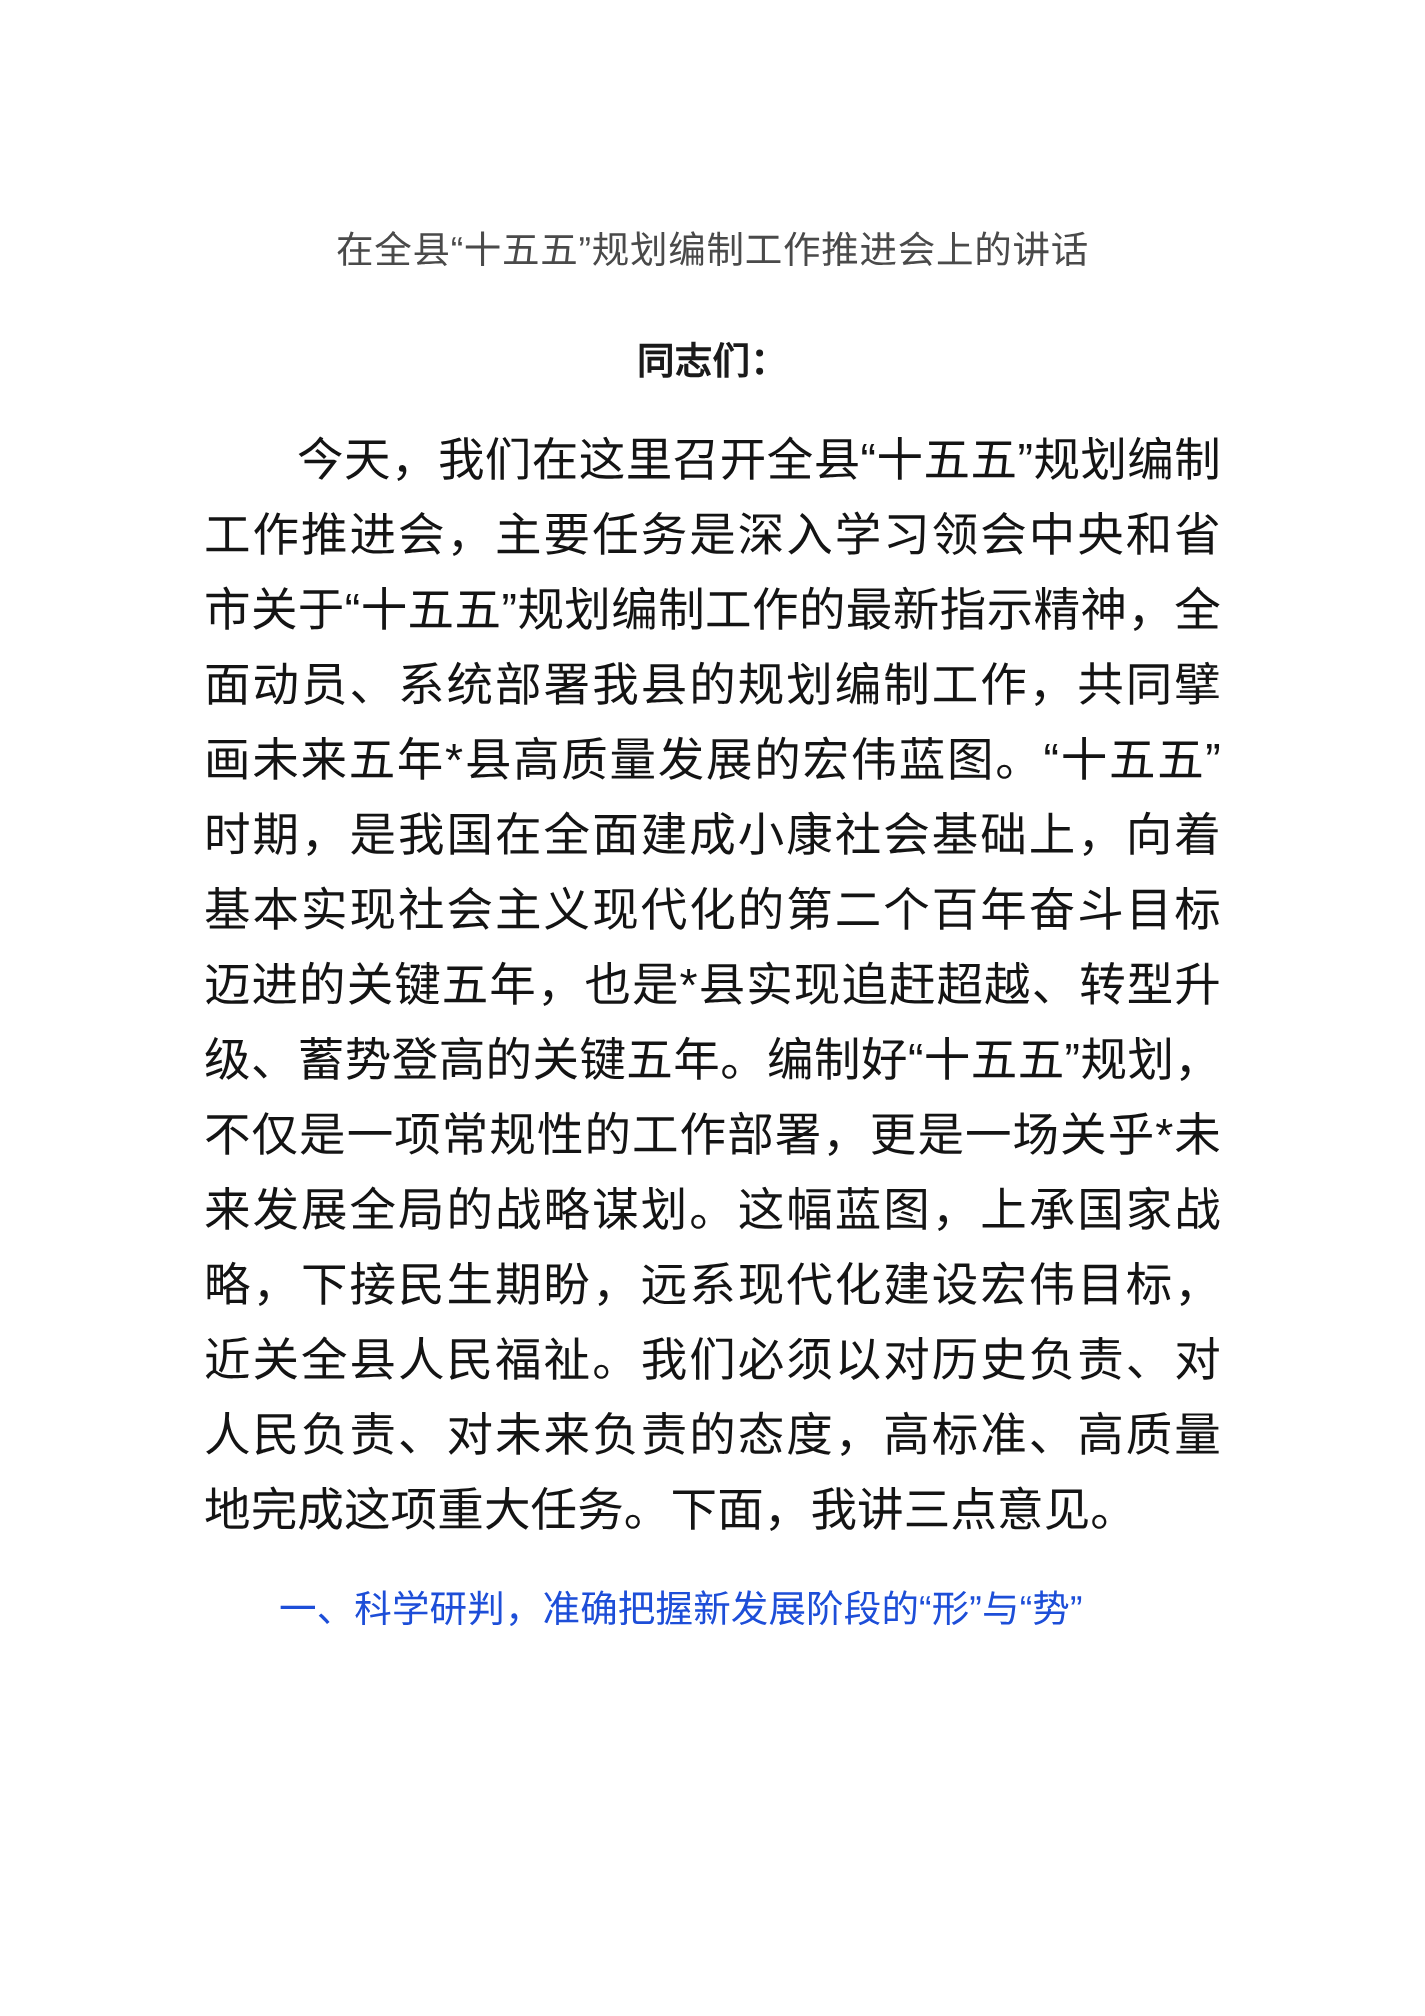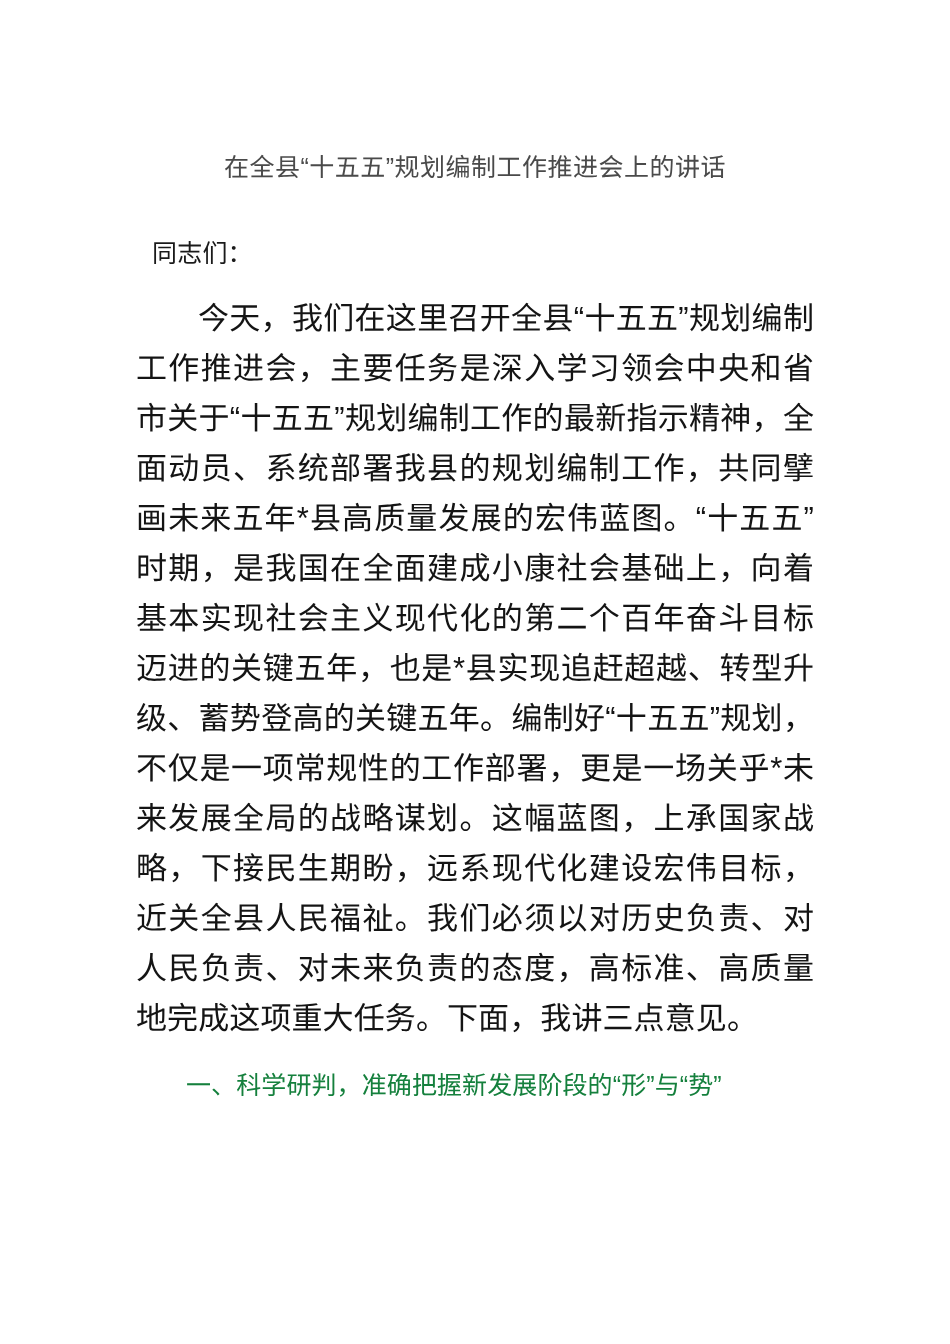--- a/index.html
+++ b/index.html
@@ -39,28 +39,29 @@
     color: #4a4a4a;
     text-align: center;
     line-height: 38px;
     letter-spacing: 0.5px;
     padding-top: 148px;
     white-space: pre-wrap;
   }
 
   
   .salutation {
-    margin: 16px;
+    margin: 4px;
     padding: 0;
     padding-top: 26px;
     font-size: 25px;
     color: #1a1a1a;
     line-height: 50px;
-    text-align: left;
+    text-align: center;
     letter-spacing: 0.2px;
+    font-weight: bold;
   }
 
   
   .para {
     margin: 0;
     padding: 0;
     font-size: 31px;
     color: #141414;
     line-height: 50px;
     text-align: justify;
@@ -70,21 +71,21 @@
     letter-spacing: 0.1px;
     margin-top: 16px;
     word-break: break-all;
   }
 
   
   .section-heading {
     margin: 0;
     padding: 0;
     font-size: 25px;
-    color: #15803d;
+    color: #1d4ed8;
     line-height: 50px;
     text-indent: 2em;
     text-align: left;
     letter-spacing: 0.1px;
     margin-top: 16px;
   }
 
   .para:first-of-type {
     margin-top: 16px;
   }

